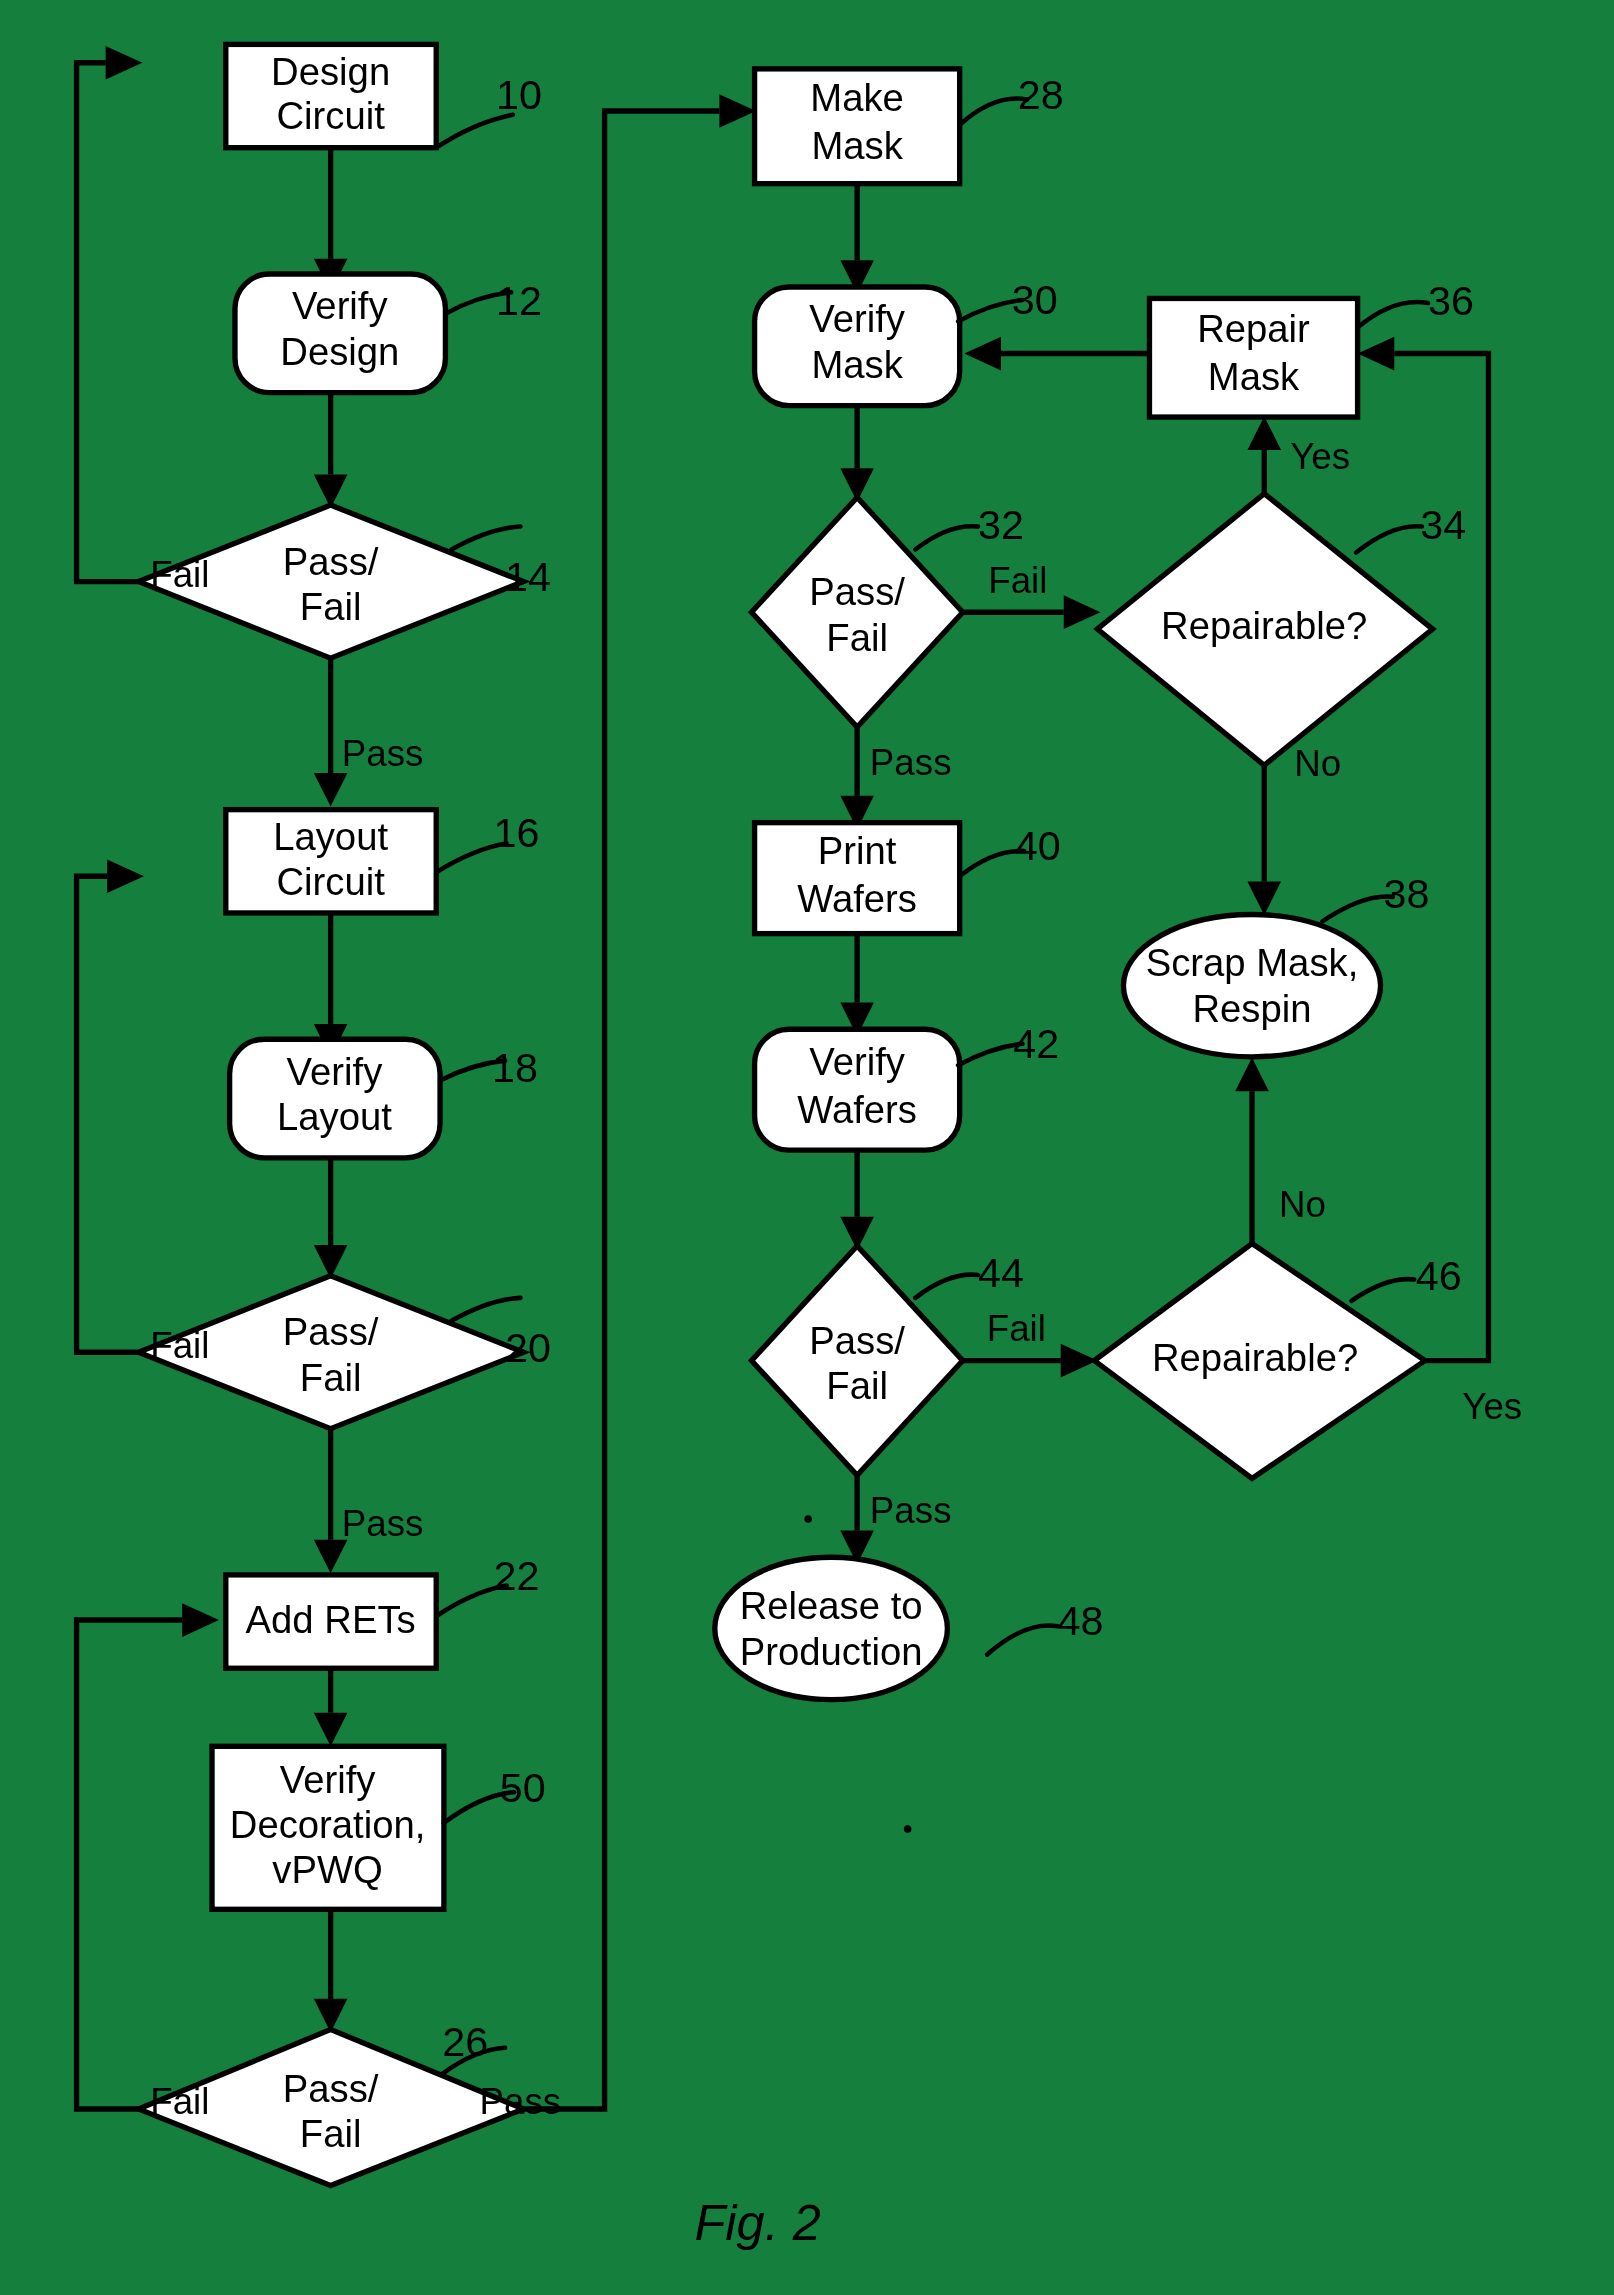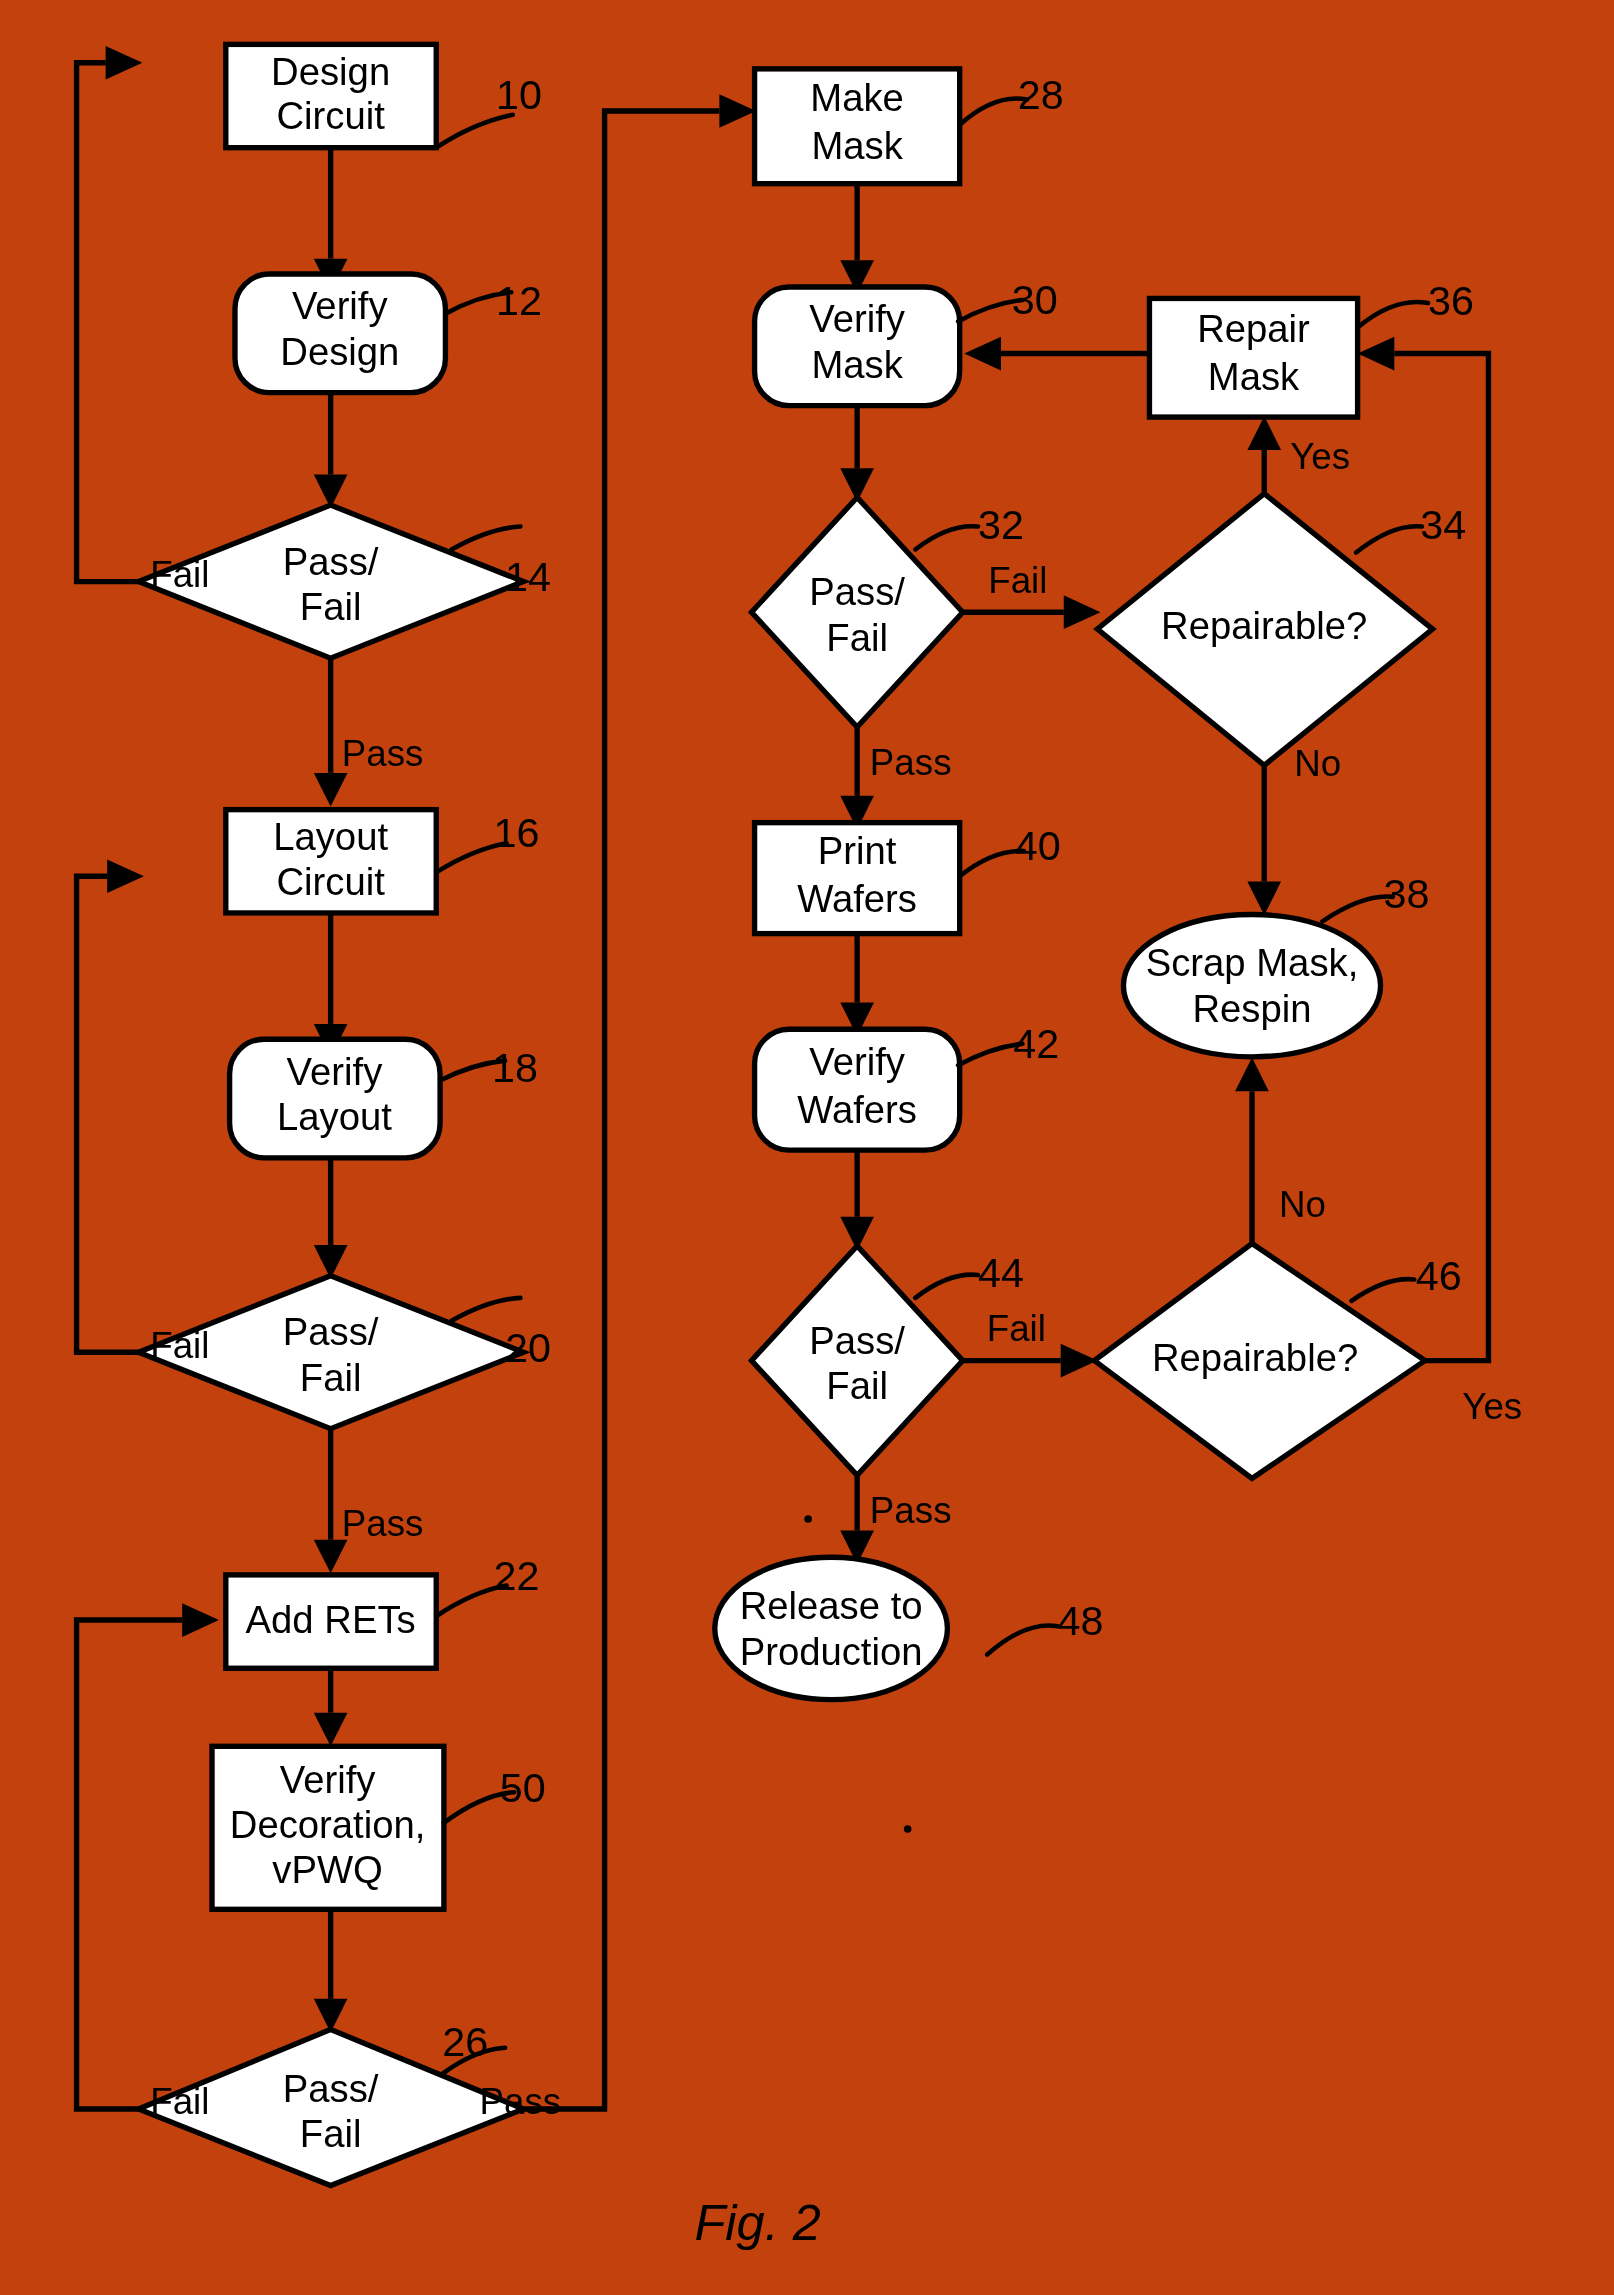--- a/index.html
+++ b/index.html
@@ -10,21 +10,21 @@
   body {
     width: 1614px;
     height: 2295px;
     font-family: "Liberation Sans", sans-serif;
     overflow: hidden;
   }
   #figure-root {
     position: relative;
     width: 1614px;
     height: 2295px;
-    background: #c2410c;
+    background: #15803d;
   }
   svg#flow {
     display: block;
     width: 1614px;
     height: 2295px;
   }
   .shape {
     fill: #ffffff;
     stroke: #000000;
     stroke-width: 7;

